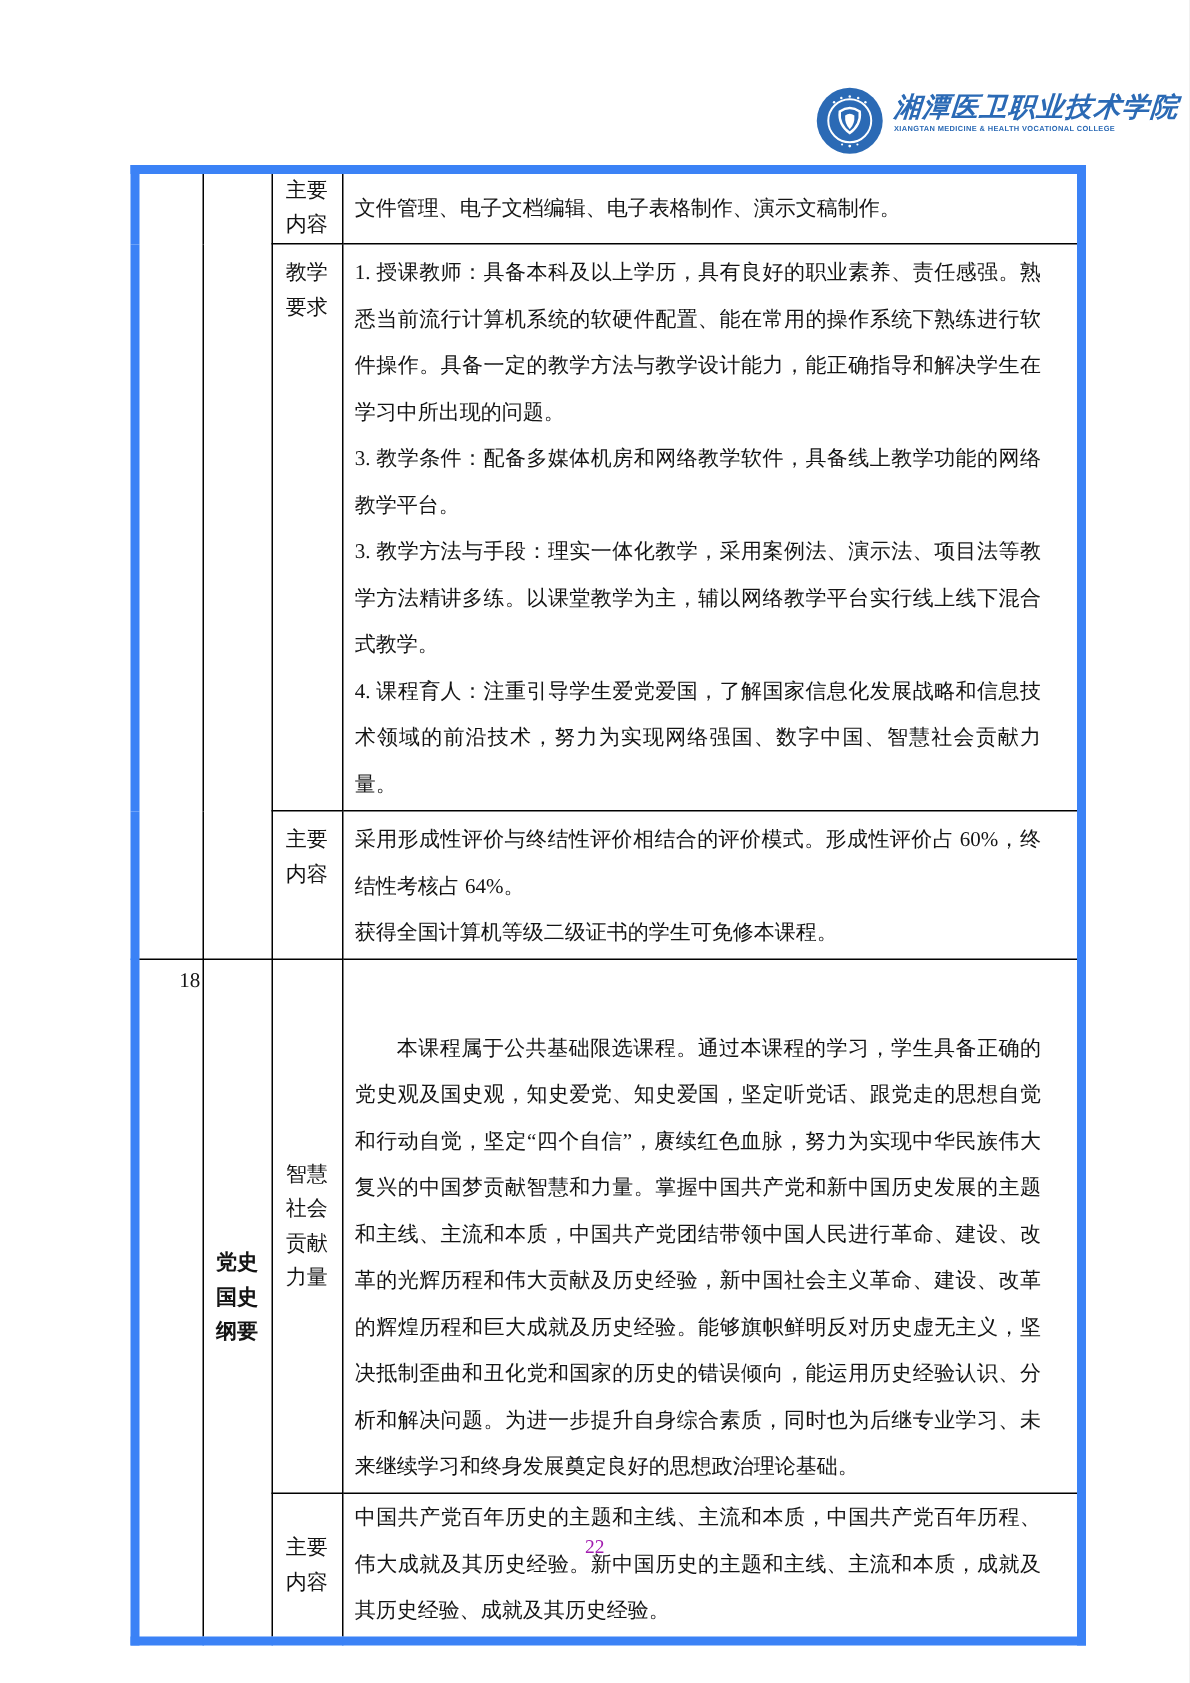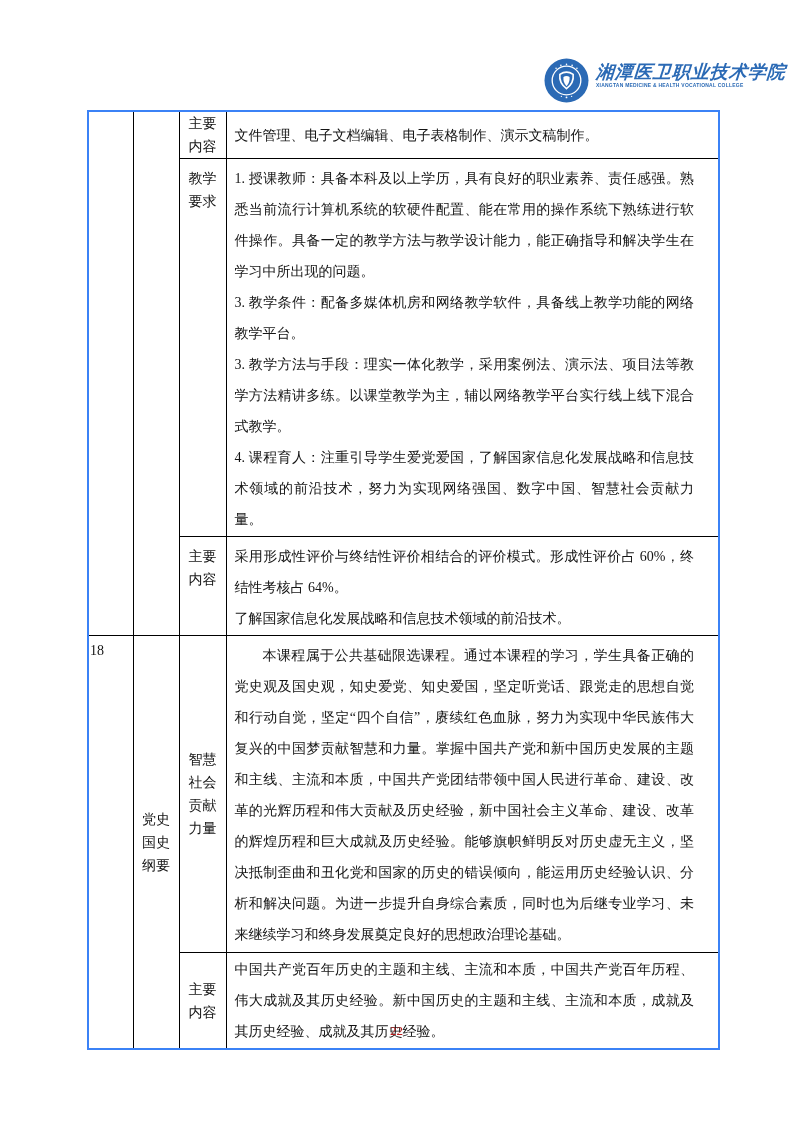--- a/index.html
+++ b/index.html
@@ -49,21 +49,21 @@
   }
 
   
   table.course {
     position: absolute;
     left: 87px;
     top: 110px;
     width: 631px;
     border-collapse: collapse;
     table-layout: fixed;
-    border: 2px solid #3b82f6;
+    border: 6px solid #3b82f6;
   }
   table.course td {
     border: 1px solid #000;
     overflow: hidden;
   }
   col.c1 { width: 45px; }
   col.c2 { width: 46px; }
   col.c3 { width: 47px; }
   col.c4 { width: 493px; }
 
@@ -76,49 +76,49 @@
   td.cell-label { text-align: center; vertical-align: middle; font-size: 14px; padding: 0; }
   td.cell-label.vtop { vertical-align: top; padding-top: 8px; margin-left: 31px; }
   .lbl {
     display: inline-block;
     width: 2em;
     line-height: 23px;
     text-align: center;
     word-break: break-all;
   }
   td.cell-num {
-    text-align: left;
+    text-align: right;
     vertical-align: top;
     font-size: 14px;
     padding-top: 7px;
     font-family: "Liberation Serif", serif;
   }
-  td.cell-course { text-align: center; vertical-align: middle; font-size: 14px; padding: 0; }
+  td.cell-course { text-align: center; vertical-align: middle; font-size: 14px; padding: 0; font-weight: bold; }
 
   td.cell-content {
     font-size: 14px;
     line-height: 31px;
     text-align: justify;
     padding: 1px 24px 1px 8px;
     vertical-align: middle;
   }
   td.cell-content.vtop { vertical-align: top; padding-top: 4px; }
   td.cell-content p { margin: 0; }
-  td.cell-content p.indent { text-indent: 2em; }
+  td.cell-content p.indent { text-indent: 2em; margin-top: 40px; }
 
   
   .page-number {
     position: absolute;
     left: 0;
     right: 0;
     top: 1023px;
     text-align: center;
     font-size: 13px;
     font-family: "Liberation Serif", serif;
-    color: #b91c1c;
+    color: #a21caf;
   }
 </style>
 </head>
 <body>
 
 <div class="page">
 
   <div class="logo">
     <svg class="seal" viewBox="0 0 44 44" xmlns="http://www.w3.org/2000/svg">
       <circle cx="22" cy="22" r="21.5" fill="#2b6ab5"></circle>
@@ -171,21 +171,21 @@
         <p>4. 课程育人：注重引导学生爱党爱国，了解国家信息化发展战略和信息技术领域的前沿技术，努力为实现网络强国、数字中国、智慧社会贡献力量。</p>
       </td>
     </tr>
 
     <tr class="r3">
       <td class="cell-label vtop">
         <span class="lbl">主要内容</span>
       </td>
       <td class="cell-content vtop">
         <p>采用形成性评价与终结性评价相结合的评价模式。形成性评价占 60%，终结性考核占 64%。</p>
-        <p>了解国家信息化发展战略和信息技术领域的前沿技术。</p>
+        <p>获得全国计算机等级二级证书的学生可免修本课程。</p>
       </td>
     </tr>
 
     <tr class="r4">
       <td class="cell-num" rowspan="2">18</td>
       <td class="cell-course" rowspan="2">
         <span class="lbl">党史国史纲要</span>
       </td>
       <td class="cell-label">
         <span class="lbl">智慧社会贡献力量</span>

